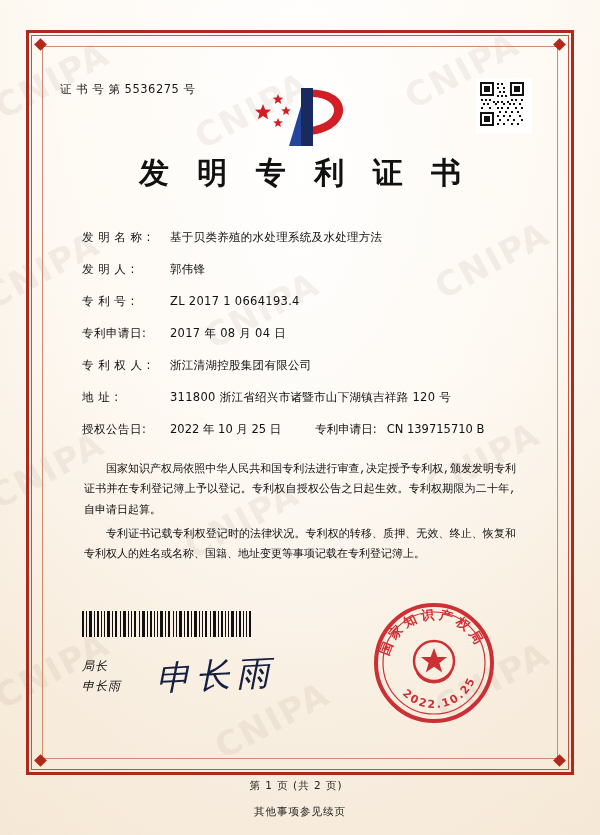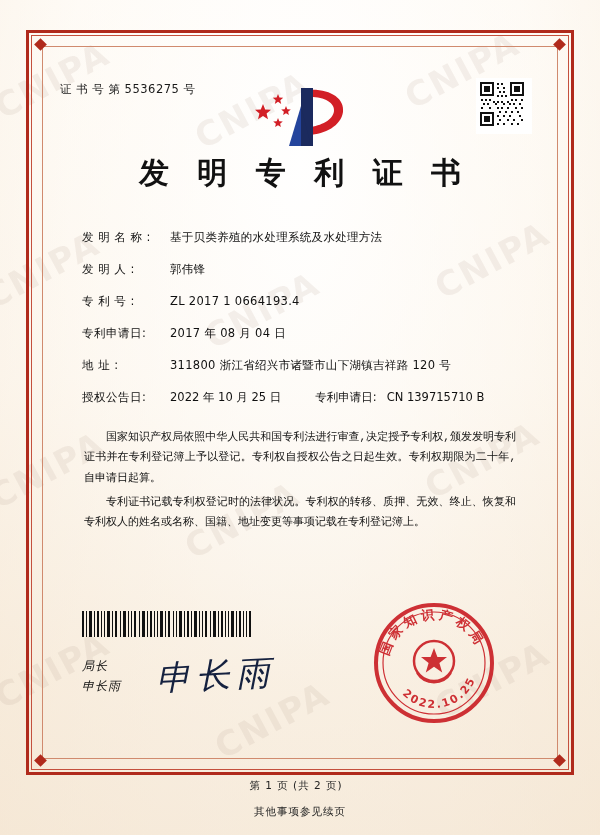--- a/index.html
+++ b/index.html
@@ -399,20 +399,24 @@
       <div class="field">
         <div class="lbl">专 利 号 :</div>
         <div class="val">ZL 2017 1 0664193.4</div>
       </div>
 
       <div class="field">
         <div class="lbl">专利申请日:</div>
         <div class="val">2017 年 08 月 04 日</div>
       </div>
 
+      <div class="field">
+        <div class="lbl">专 利 权 人 :</div>
+        <div class="val">浙江清湖控股集团有限公司</div>
+      </div>
 
       <div class="field">
         <div class="lbl">地            址 :</div>
         <div class="val">311800 浙江省绍兴市诸暨市山下湖镇吉祥路 120 号</div>
       </div>
 
       <div class="field inline2">
         <div class="lbl">授权公告日:</div>
         <div>2022 年 10 月 25 日</div>
         <div class="lbl2">专利申请日:</div>

